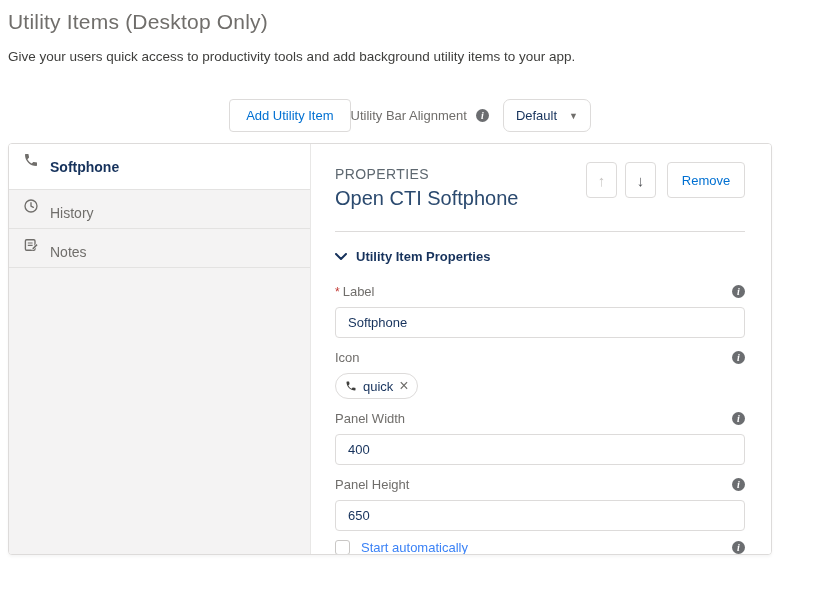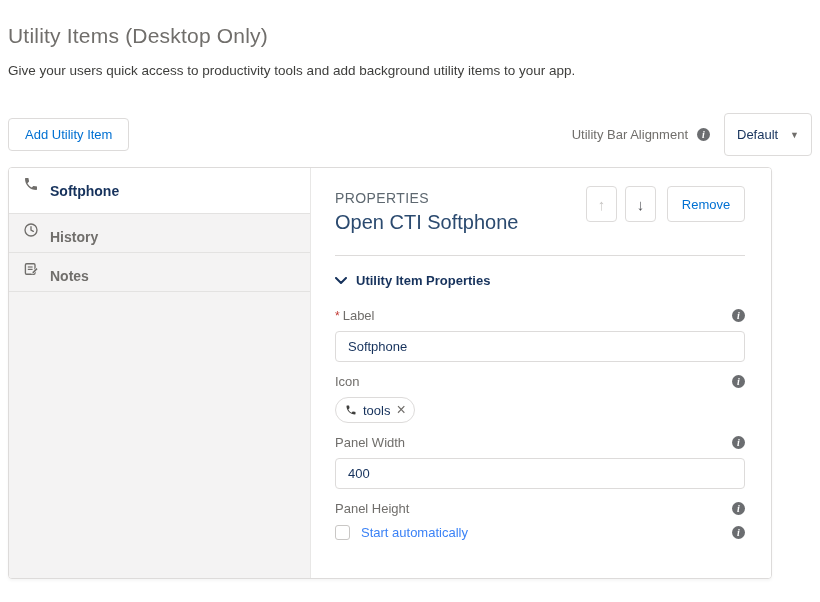--- a/index.html
+++ b/index.html
@@ -2,57 +2,57 @@
 <html><head>
 <meta charset="utf-8">
 <style>
   * { margin:0; padding:0; box-sizing:border-box; }
   html,body { background:#fff; }
   body {
     width:820px; height:602px;
     font-family:"Liberation Sans", sans-serif;
     color:#3e3e3c; overflow:hidden;
   }
-  .page { width:820px; height:602px; padding:24px 8px 0 8px; position:relative; }
+  .page { width:820px; height:602px; padding:10px 8px 0 8px; position:relative; }
 
   .page-title { font-size:21px; font-weight:400; color:#706e6b; letter-spacing:.2px; }
   .page-subtitle { margin-top:15px; font-size:13.5px; color:#3e3e3c; }
 
-  .toolbar { margin-top:35px; display:flex; justify-content:space-between; align-items:center; }
+  .toolbar { margin-top:35px; display:flex; justify-content:center; align-items:center; }
   .btn {
     background:#fff; border:1px solid #dddbda; border-radius:4px;
     font-family:"Liberation Sans", sans-serif; font-size:13px; color:#0070d2;
     cursor:pointer; display:inline-flex; align-items:center; justify-content:center;
   }
   .btn-add { height:33px; padding:0 16px; }
   .toolbar-right { display:flex; align-items:center; }
   .alignment-label { font-size:13px; color:#706e6b; }
   .info-icon {
     width:13px; height:13px; border-radius:50%; background:#6b6d70; color:#fff;
     font-family:"Liberation Serif", serif; font-style:italic; font-weight:700;
     font-size:10px; line-height:13px; text-align:center; display:inline-block;
     flex:none; cursor:pointer;
   }
   .toolbar-right .info-icon { margin:0 14px 0 9px; }
-  .btn-dropdown { height:43px; width:88px; color:#16325c; justify-content:space-between; padding:0 12px; }
+  .btn-dropdown { height:33px; width:88px; color:#16325c; justify-content:space-between; padding:0 12px;border-radius:7px; }
   .dropdown-caret { color:#706e6b; font-size:9px; margin-left:8px; }
 
   .card {
     margin-top:11px; width:764px; height:412px;
     border:1px solid #dddbda; border-radius:4px; background:#fff;
     box-shadow:0 2px 3px rgba(0,0,0,.04);
     display:flex; overflow:hidden;
   }
   .tab-col { width:302px; flex:none; background:#f4f3f3; border-right:1px solid #e8e7e6; display:flex; flex-direction:column; }
   .tab { display:flex; align-items:flex-start; padding:6px 0 0 14px; border-bottom:1px solid #e3e2e1; cursor:pointer; background:#f4f3f3; }
   .tab .tab-icon { width:16px; height:16px; margin-top:2px; flex:none; }
   .tab .tab-label { margin:9px 0 0 11px; font-size:14px; color:#706e6b; }
   .tab-softphone { height:46px; background:#fff; }
   .tab-softphone .tab-label { font-weight:700; color:#16325c; }
-  .tab-history, .tab-notes { height:39px;font-weight:bold; }
+  .tab-history, .tab-notes { height:39px; }
   .tab-filler { flex:1; background:#f4f3f3; }
 
   .panel { flex:1; padding:22px 26px 0 24px; background:#fff; }
   .panel-header { display:flex; justify-content:space-between; align-items:flex-start; }
   .eyebrow { font-size:14px; color:#5e6870; letter-spacing:.4px; }
   .panel-title { margin-top:5px; font-size:20px; color:#2b4a6f; }
   .header-buttons { display:flex; margin-top:-4px; }
   .btn-icon { width:31px; height:36px; font-size:15px; }
   .btn-icon + .btn-icon { margin-left:8px; }
   .arrow-up { color:#c9c7c5; }
@@ -180,38 +180,39 @@
 
         <div class="field">
           <div class="label-row">
             <span class="field-label">Icon</span>
             <span class="info-icon">i</span>
           </div>
           <span class="pill">
             <svg class="pill-icon" viewBox="0 0 24 24">
               <path fill="#3e3e3c" d="M6.62 10.79c1.44 2.83 3.76 5.14 6.59 6.59l2.2-2.21c.27-.27.67-.36 1.02-.24 1.12.37 2.33.57 3.57.57.55 0 1 .45 1 1V20c0 .55-.45 1-1 1-9.39 0-17-7.61-17-17 0-.55.45-1 1-1h3.5c.55 0 1 .45 1 1 0 1.25.2 2.45.57 3.57.11.35.03.74-.25 1.02l-2.2 2.2z"></path>
             </svg>
-            <span class="pill-label">tools</span>
+            <span class="pill-label">quick</span>
             <span class="pill-remove">×</span>
           </span>
         </div>
 
         <div class="field">
           <div class="label-row">
             <span class="field-label">Panel Width</span>
             <span class="info-icon">i</span>
           </div>
           <input class="text-input" type="text" value="400" style="">
         </div>
 
         <div class="field">
           <div class="label-row">
             <span class="field-label">Panel Height</span>
             <span class="info-icon">i</span>
           </div>
+          <input class="text-input" type="text" value="650" style="">
         </div>
 
         <div class="checkbox-row">
           <span class="checkbox"></span>
           <span class="checkbox-label">Start automatically</span>
           <span class="info-icon">i</span>
         </div>
 
       </div>
     </div>

